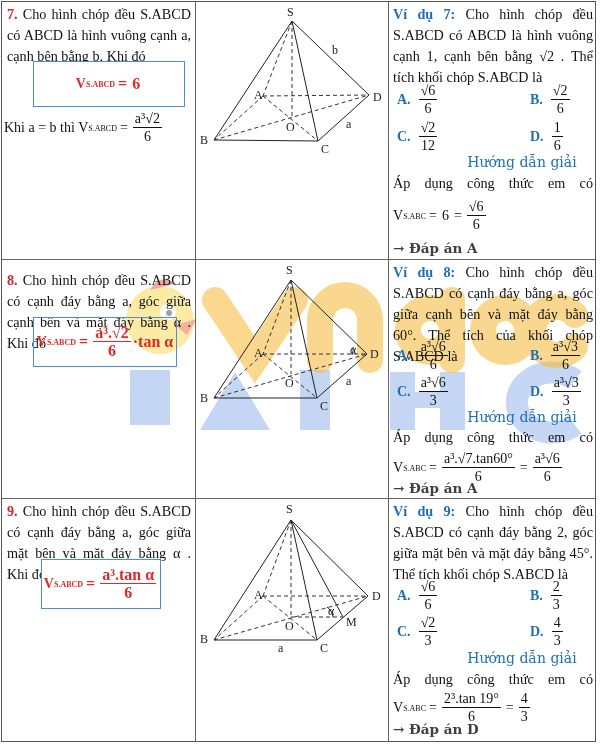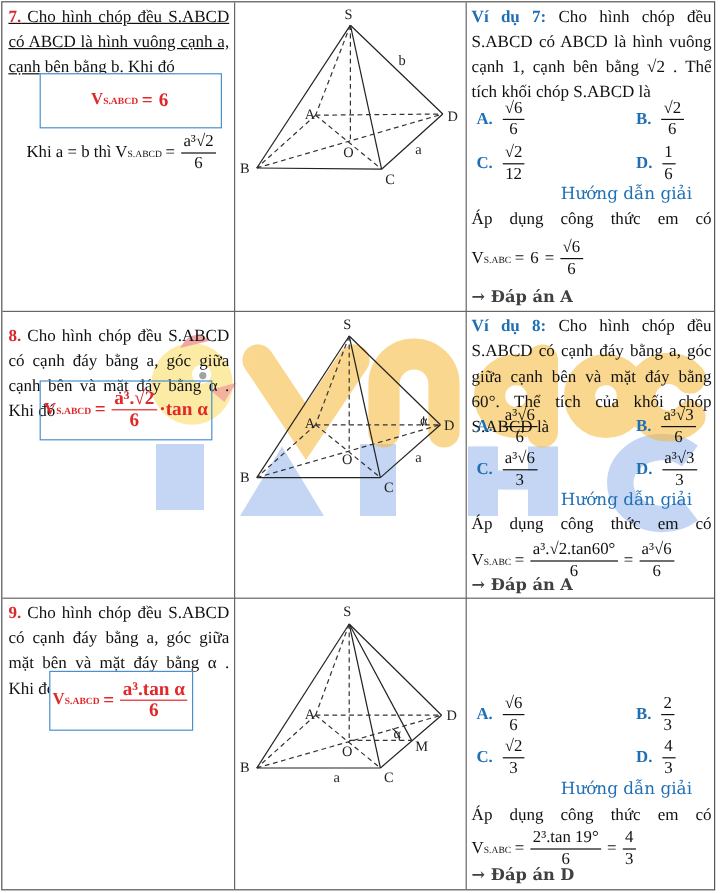--- a/index.html
+++ b/index.html
@@ -57,32 +57,32 @@
     </g>
   </svg>
 </div>
 
 <div class="tbl" style="z-index:1;">
   <div class="vline" style="left:193px;"></div>
   <div class="vline" style="left:386px;"></div>
   <div class="hline" style="top:257px;"></div>
   <div class="hline" style="top:496px;"></div>
 
-  <div class="cell" style="left:5px;top:2px;width:184px;text-decoration:underline;">
+  <div class="cell" style="left:5px;top:2px;width:184px;">
     <div class="txt"><span class="num">7.</span><span> Cho hình chóp đều S.ABCD có ABCD là hình vuông cạnh a, cạnh bên bằng b. Khi đó</span></div>
   </div>
   <div class="fbox" style="left:31px;top:59px;width:150px;height:44px;">
     <span style="font-size:14px">V</span>
       <sub class="s">S.ABCD</sub>
       <span style="margin:0 3px">=</span>
     <span class="frac">
         <span class="d">6</span>
       </span>
   </div>
-  <div class="cell vform" style="left:20px;top:108px;width:184px;">
+  <div class="cell vform" style="left:2px;top:108px;width:184px;">
     <span>Khi a = b thì V</span>
       <sub class="s">S.ABCD</sub>
       <span style="margin:0 3px">=</span>
     <span class="frac">
         <span class="n">a³√2</span>
         <span class="d">6</span>
       </span>
   </div>
 
   <div class="cell" style="left:194px;top:0;width:192px;height:257px;">
@@ -235,21 +235,21 @@
         <span class="d">3</span>
       </span>
     </div>
   <div class="cell guide" style="left:388px;top:407px;width:206px;">Hướng dẫn giải</div>
   <div class="cell txt" style="left:391px;top:425px;width:200px;text-align-last:justify;">Áp dụng công thức em có</div>
   <div class="cell vform" style="left:391px;top:448px;">
     <span>V</span>
       <sub class="s">S.ABC</sub>
       <span style="margin:0 3px">=</span>
     <span class="frac">
-        <span class="n">a³.√2.tan60°</span>
+        <span class="n">a³.√7.tan60°</span>
         <span class="d">6</span>
       </span>
       <span style="margin:0 3px">=</span>
     <span class="frac">
         <span class="n">a³√6</span>
         <span class="d">6</span>
       </span>
   </div>
   <div class="cell answer" style="left:391px;top:478px;">→ Đáp án A</div>
 
@@ -291,20 +291,23 @@
         <text x="4" y="144">B</text>
       <text x="124" y="153">C</text>
         <text x="176" y="101">D</text>
         <text x="89" y="131">O</text>
       <text x="150" y="127">M</text>
         <text x="132" y="116">α</text>
         <text x="82" y="153">a</text>
     </svg>
   </div>
 
+  <div class="cell" style="left:391px;top:499px;width:200px;">
+    <div class="txt"><span class="ex">Ví dụ 9:</span><span> Cho hình chóp đều S.ABCD có cạnh đáy bằng 2, góc giữa mặt bên và mặt đáy bằng 45°. Thể tích khối chóp S.ABCD là</span></div>
+  </div>
   <div class="opt" style="left:395px;top:576px;">
       <span class="lbl">A.</span>
       <span class="frac">
         <span class="n">√6</span>
         <span class="d">6</span>
       </span>
     </div>
   <div class="opt" style="left:528px;top:576px;">
       <span class="lbl">B.</span>
       <span class="frac">

